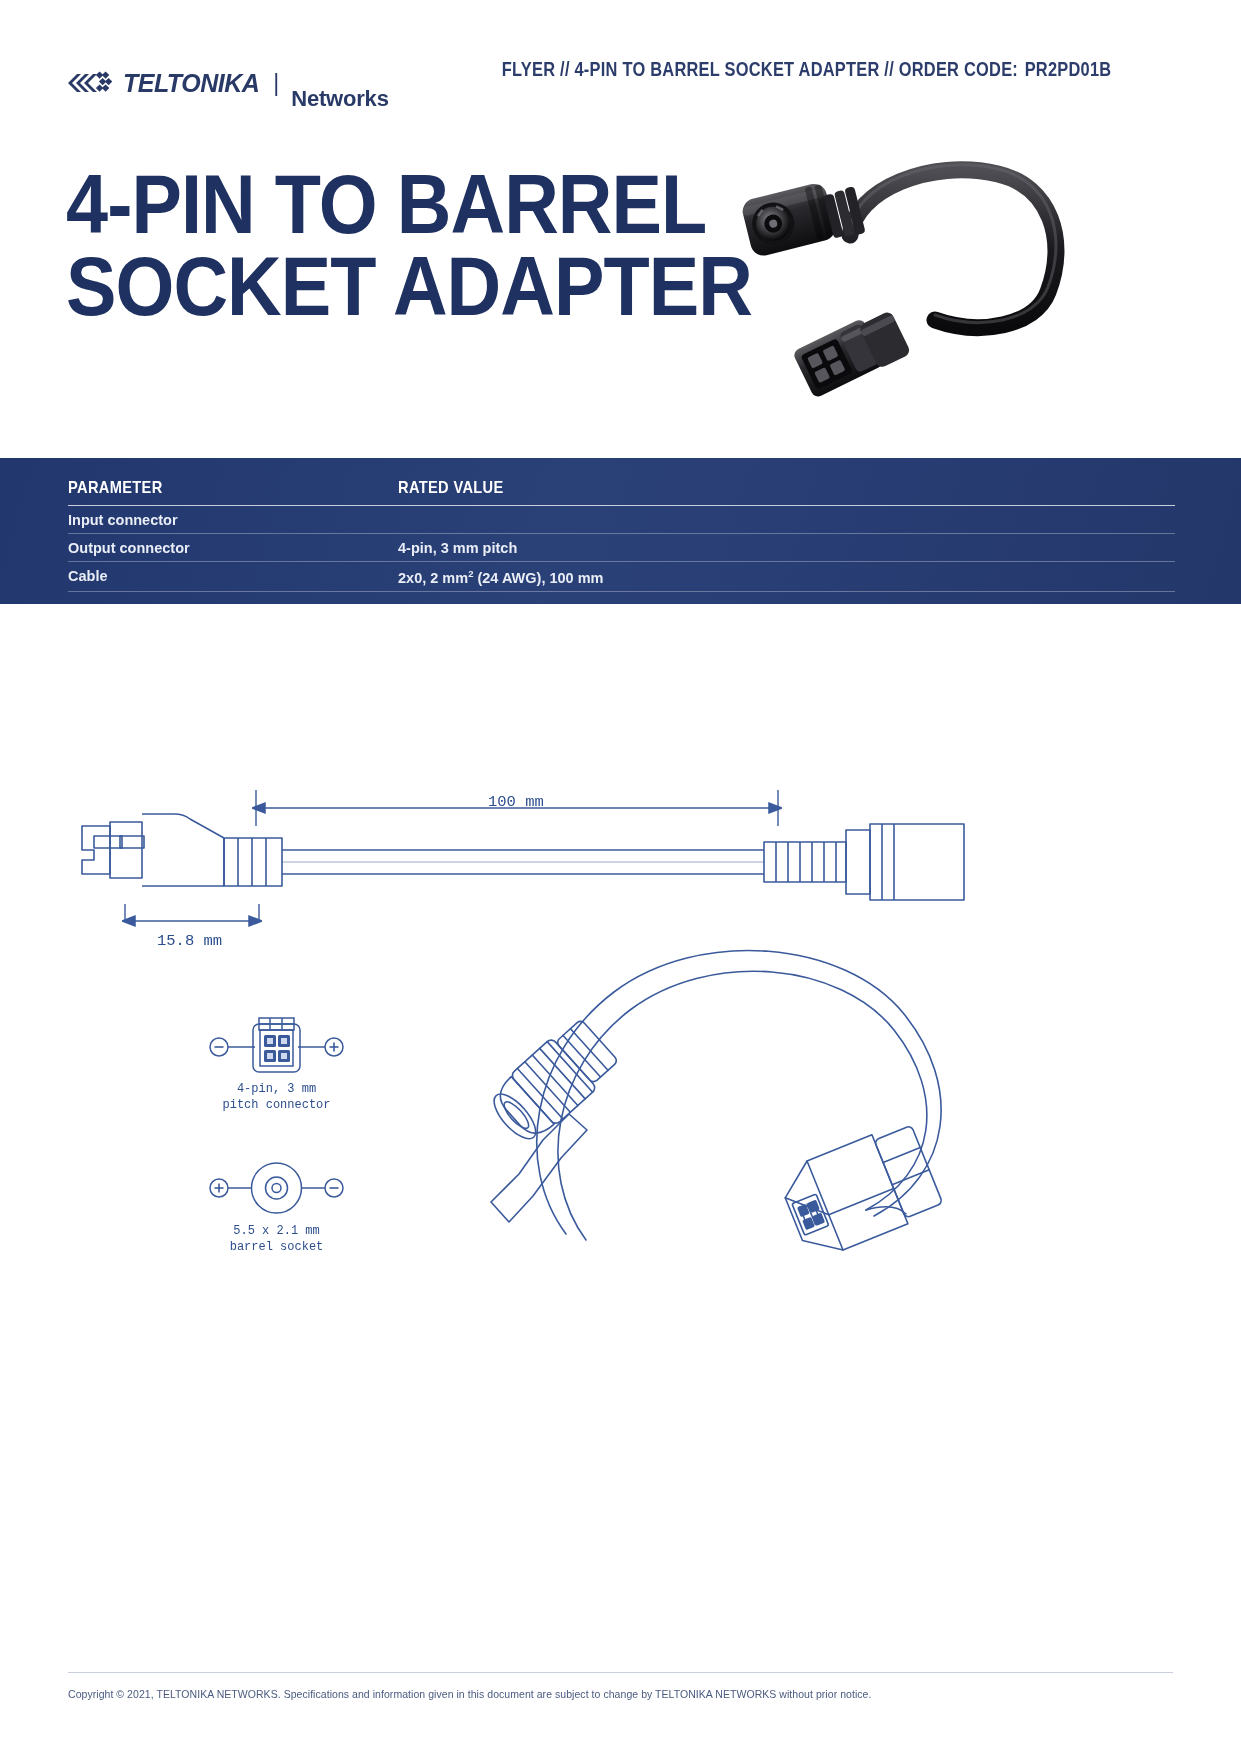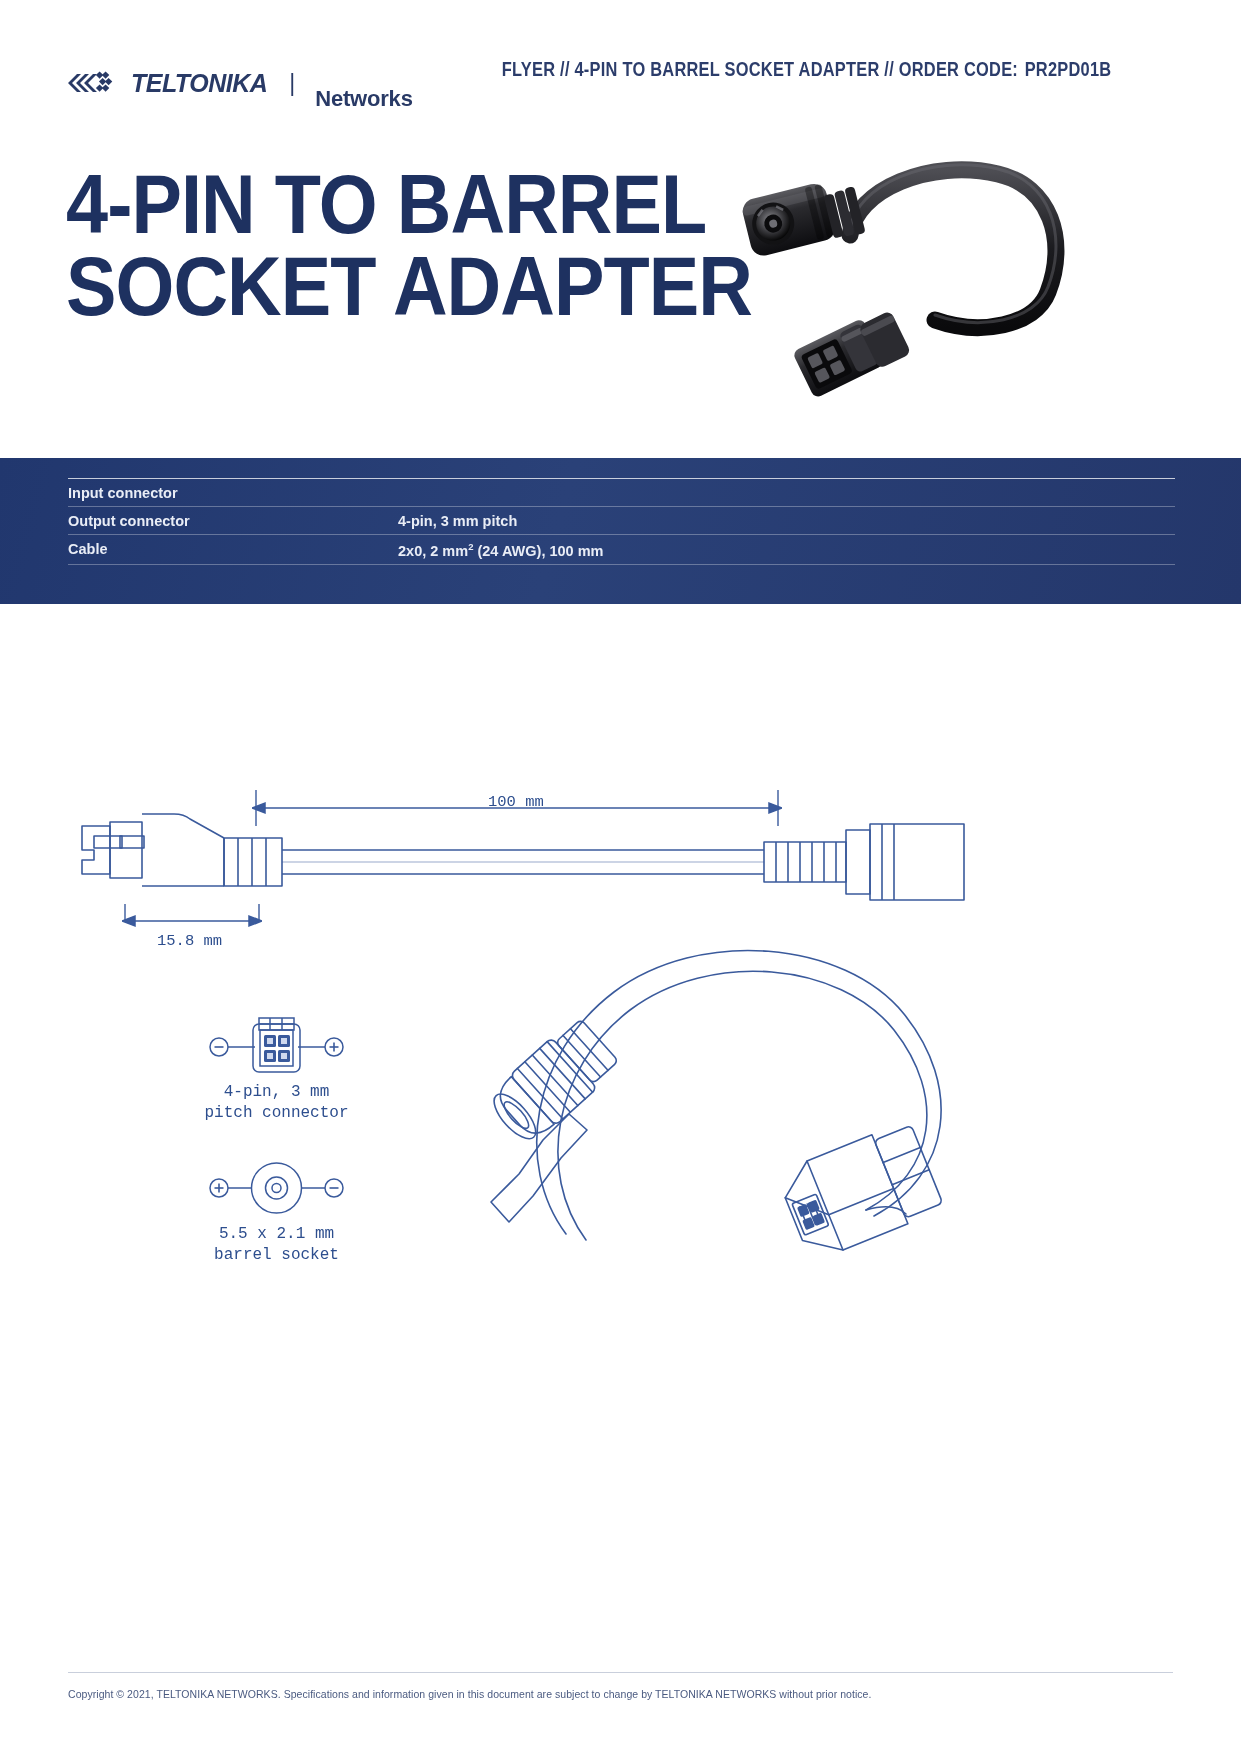--- a/index.html
+++ b/index.html
@@ -7,21 +7,21 @@
   body {
     font-family:"Liberation Sans", sans-serif;
     background:#ffffff;
     position:relative;
     overflow:hidden;
   }
   .page { position:relative; width:1241px; height:1754px; background:#fff; }
 
   
   .header { position:absolute; left:0; top:0; width:1241px; height:130px; }
-  .logo-wrap { position:absolute; left:68px; top:54px; display:flex; align-items:center; gap:17px; }
+  .logo-wrap { position:absolute; left:68px; top:54px; display:flex; align-items:center; gap:9px; }
   .logo-mark { width:46px; height:26px; display:block; }
   .logo-text { font-size:25px; font-weight:bold; font-style:italic; letter-spacing:-0.5px; color:#293a66; font-family:"Liberation Sans", sans-serif; }
   .logo-sep { color:#293a66; font-size:23px; font-weight:400; margin:0 3px 0 5px; }
   .logo-sub { font-size:22px; font-weight:bold; color:#293a66; letter-spacing:-0.2px;margin-top:32px; }
 
   .header-right {
     position:absolute; right:130px; top:58px;
     font-size:20px; font-weight:bold; color:#2c3d6b;
     letter-spacing:0.3px;
     transform:scaleX(0.82); transform-origin:right center;
@@ -54,21 +54,21 @@
   .spec-rule { height:1px; background:rgba(255,255,255,0.75); }
   .spec-rule.thin { background:rgba(255,255,255,0.3); }
   .spec-row { display:flex; font-size:14.5px; color:#e9edf6; padding:6px 0 5px 0; font-weight:700; }
   .spec-row .c1 { width:330px; }
   .spec-row .c2 { flex:1; }
   .sup { font-size:9.5px; vertical-align:super; }
 
   
   .tech { position:absolute; left:4px; top:604px; width:1241px; height:1080px;font-family:Liberation Mono, monospace; }
   .dimlabel { position:absolute; font-size:15.5px; color:#2d4e8e; white-space:nowrap; }
-  .caption { position:absolute; font-size:16px; color:#2d4e8e; text-align:center; line-height:1.3; white-space:nowrap; }
+  .caption { position:absolute; font-size:12px; color:#2d4e8e; text-align:center; line-height:1.3; white-space:nowrap; }
 
   
   .footer-rule { position:absolute; left:68px; top:1672px; width:1105px; height:1px; background:#c9cfdc; }
   .footer-text {
     position:absolute; left:68px; top:1688px;
     font-size:10.5px; color:#4a5a80; letter-spacing:0.05px;
   }
 </style>
 </head>
 <body>
@@ -159,20 +159,24 @@
       <rect x="50" y="8" width="24" height="6" rx="3" fill="#75757c" opacity="0.5"></rect>
     </g>
     <g transform="translate(128,196) rotate(-26)">
       <rect x="0" y="0" width="36" height="48" rx="7" fill="#2b2b30"></rect>
       <rect x="0" y="5" width="36" height="7" rx="3" fill="#7b7b82" opacity="0.4"></rect>
     </g>
   </svg>
 
   <div class="spec-band">
     <div class="spec-inner">
+      <div class="spec-head">
+        <div class="c1">PARAMETER</div>
+        <div class="c2">RATED VALUE</div>
+      </div>
       <div class="spec-rule"></div>
 
       <div class="spec-row">
         <div class="c1">Input connector</div>
       </div>
       <div class="spec-rule thin"></div>
 
       <div class="spec-row">
         <div class="c1">Output connector</div>
         <div class="c2">4-pin, 3 mm pitch</div>

